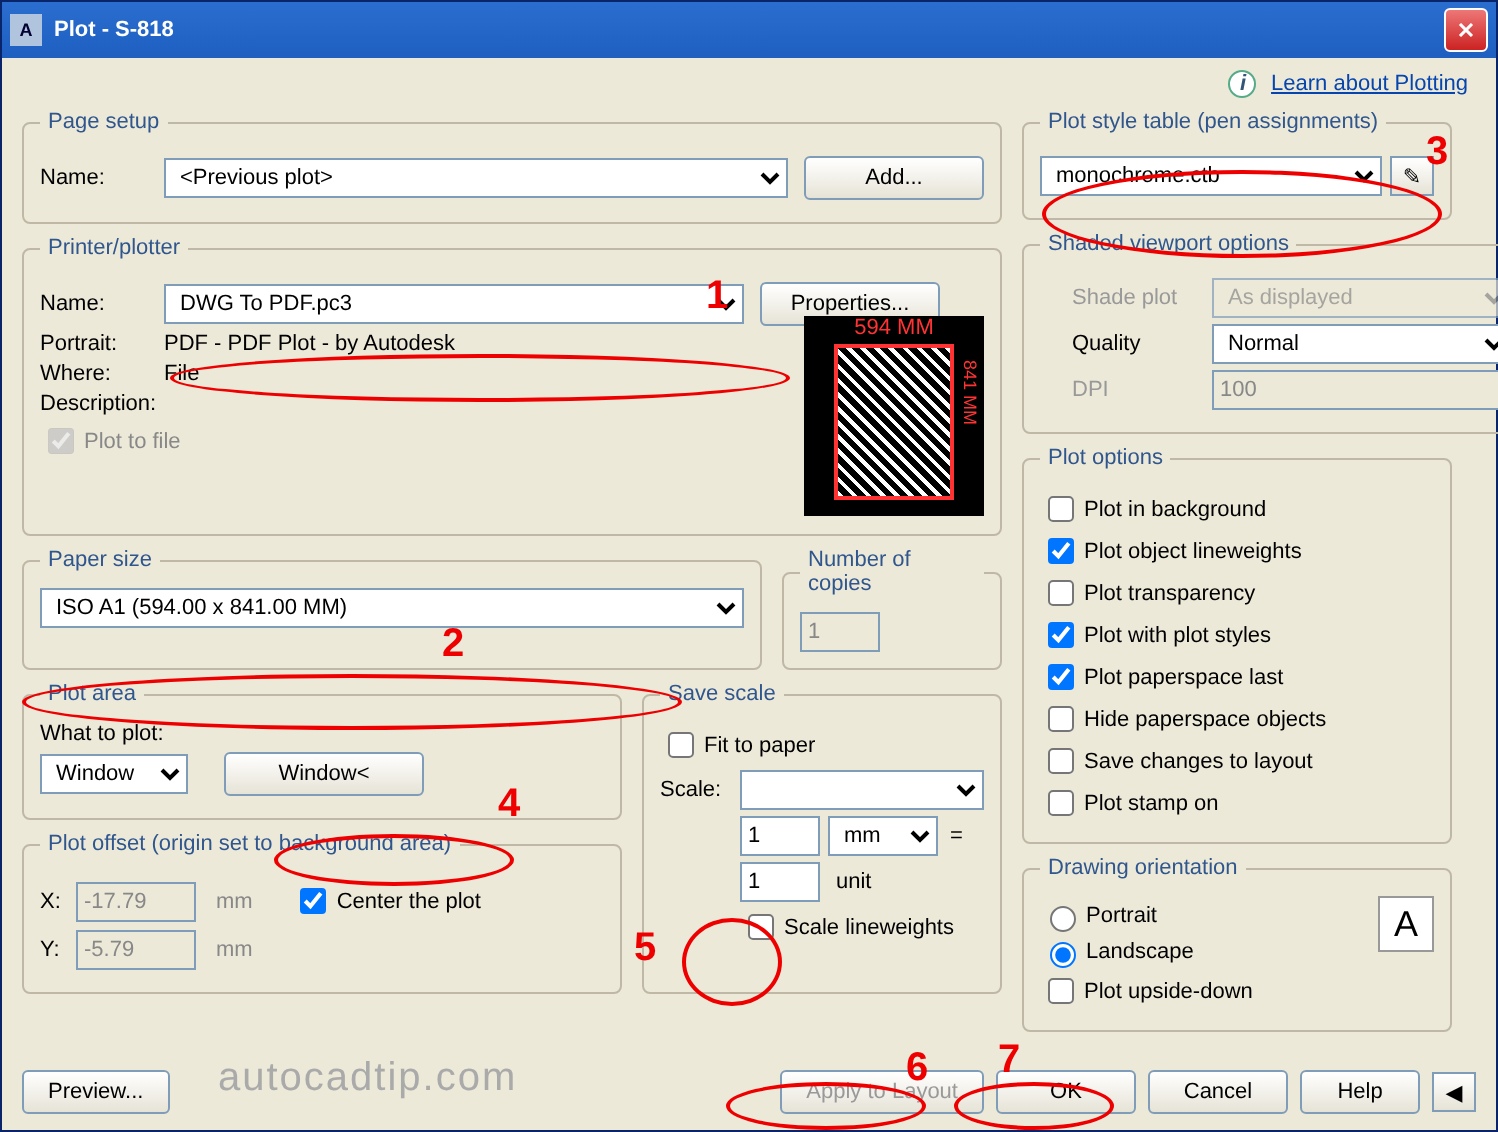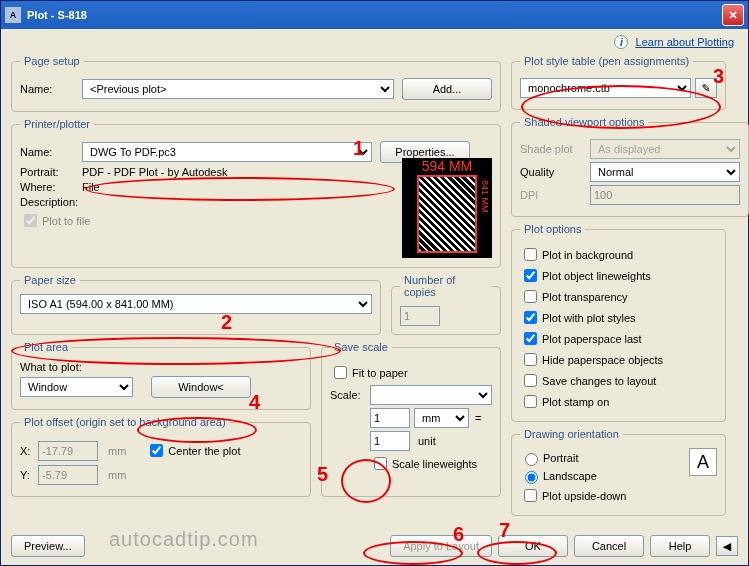--- a/index.html
+++ b/index.html
@@ -10,32 +10,32 @@
 .titlebar .title { font-weight: bold; flex: 1; }
 .closebtn { width: 22px; height: 22px; background: linear-gradient(#e77,#c22); border: 1px solid #fff; border-radius: 3px; display: flex; align-items: center; justify-content: center; color:#fff; font-weight: bold; cursor: pointer; }
 .content { padding: 6px 10px 6px 10px; position: relative; height: calc(100% - 28px); }
 .toplink { position: absolute; top: 6px; right: 14px; }
 .toplink a { color: #0645ad; text-decoration: underline; }
 .infoicon { display: inline-flex; width: 14px; height: 14px; border: 1px solid #5a8; border-radius: 7px; align-items: center; justify-content: center; color: #357; font-style: italic; font-weight: bold; margin-right: 4px; background:#fff; }
 fieldset { border: 1px solid #bfb8a6; border-radius: 4px; margin: 0 0 6px 0; padding: 8px 8px; }
 legend { color: #30568e; padding: 0 4px; }
 .row { display: flex; align-items: center; margin: 3px 0; }
 .lbl { width: 62px; }
-.lbl2 { width: 70px; }
+.lbl2 { width: 70px; margin-left: 16px; }
 select, input[type=text] { border: 1px solid #7f9db9; background: #fff; height: 20px; padding: 1px 3px; }
 select:disabled, input:disabled { background: #ece9d8; color: #888; }
 .btn { border: 1px solid #7f9db9; background: linear-gradient(#fff,#e6e3d6); height: 22px; padding: 2px 12px; border-radius: 3px; cursor: pointer; }
 .btn:disabled { color: #999; }
 .cols { display: flex; gap: 10px; }
 .leftcol { width: 490px; }
 .rightcol { width: 215px; }
 .chk { display: flex; align-items: center; margin: 2px 0; }
 .chk input { margin-right: 5px; }
 .paperpreview { width: 90px; height: 100px; background: #000; position: absolute; right: 8px; top: 28px; display: flex; flex-direction: column; align-items: center; }
-.paperpreview .tlabel { color: #f33; font-size: 14px; line-height: 1; margin-top: 1px; }
+.paperpreview .tlabel { color: #f33; font-size: 11px; line-height: 1; margin-top: 1px; }
 .paperpreview .sheet { width: 60px; height: 78px; border: 2px solid #f33; position: relative; background: repeating-linear-gradient(45deg,#fff 0,#fff 2px,#000 2px,#000 5px); margin-top: 2px; }
 .paperpreview .rlabel { position: absolute; right: 2px; top: 22px; color:#f33; font-size: 9px; writing-mode: vertical-rl; }
 .orienticon { width: 28px; height: 28px; border: 1px solid #999; display: flex; align-items: center; justify-content: center; font-size: 18px; background:#fff; margin-left: auto; }
 .annot { position: absolute; border: 2px solid #e00; border-radius: 50%; pointer-events: none; z-index: 10; }
 .annotnum { position: absolute; color: #e00; font-size: 20px; font-weight: bold; z-index: 11; }
 .watermark { position: absolute; left: 108px; bottom: 14px; color: #aaa; font-size: 20px; letter-spacing: 1px; }
 .bottombar { position: absolute; bottom: 8px; left: 10px; right: 10px; display: flex; align-items: center; gap: 6px; }
 .iconbtn { width: 22px; height: 20px; border: 1px solid #7f9db9; background: linear-gradient(#fff,#e6e3d6); cursor: pointer; display: inline-flex; align-items: center; justify-content: center; }
 </style>
 </head>
@@ -110,21 +110,21 @@
             <input type="text" disabled="" style="width: 40px;" value="1">
           </fieldset>
         </div>
 
         <div style="display:flex; gap:10px;">
           <div style="flex:1;">
             <fieldset>
               <legend>Plot area</legend>
               <div>What to plot:</div>
               <div class="row">
-                <select style="width:113px;"><option>Window</option></select>
+                <select style="width:74px;"><option>Window</option></select>
                 <button class="btn" style="margin-left:18px; width:100px;">Window&lt;</button>
               </div>
             </fieldset>
 
             <fieldset>
               <legend>Plot offset (origin set to background area)</legend>
               <div class="row">
                 <span style="width:18px;">X:</span>
                 <input type="text" disabled="" style="width: 60px;" value="-17.79">
                 <span style="margin:0 10px; color:#888;">mm</span>

